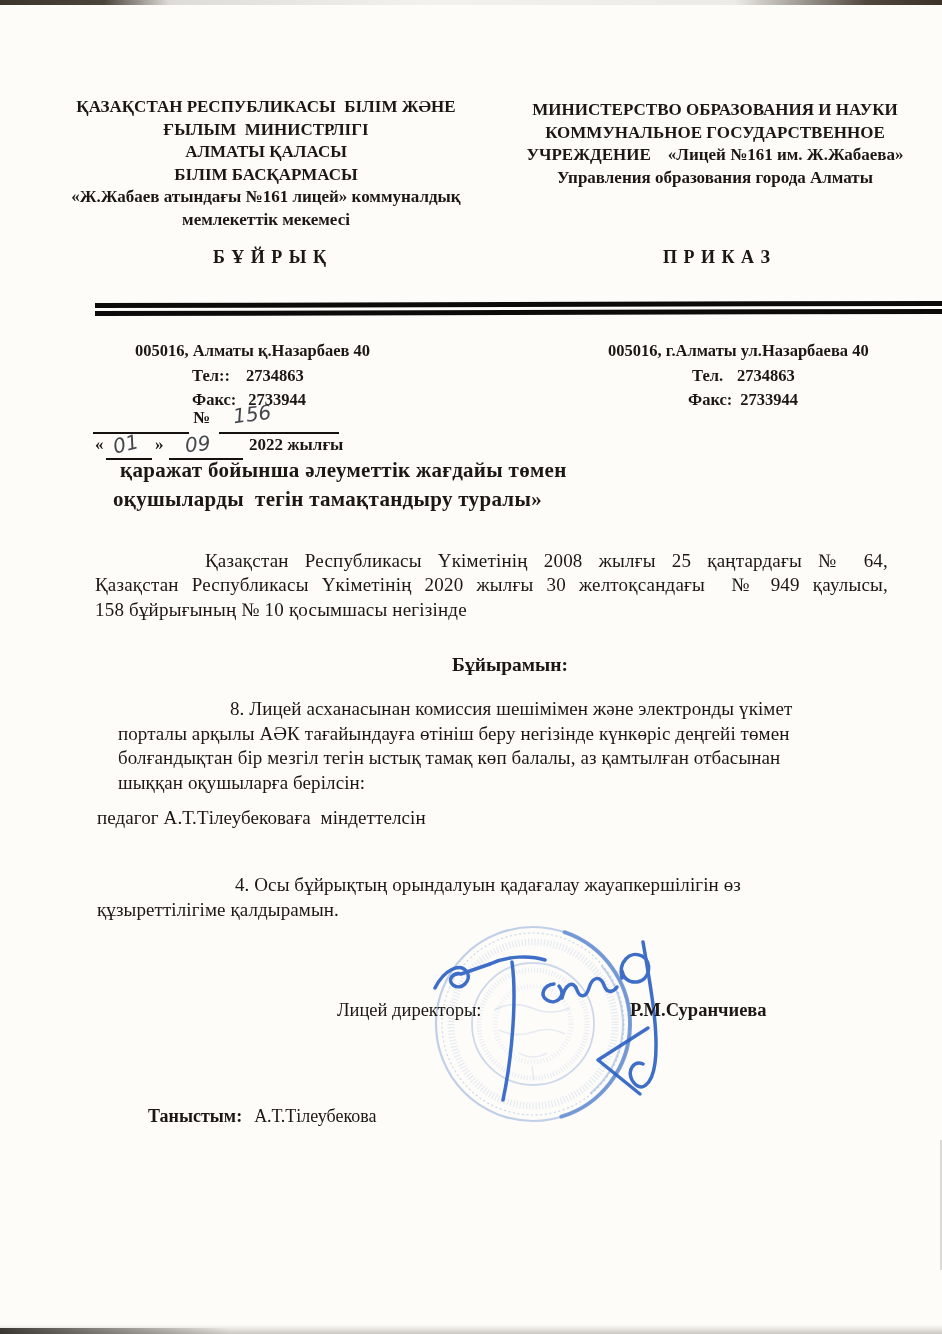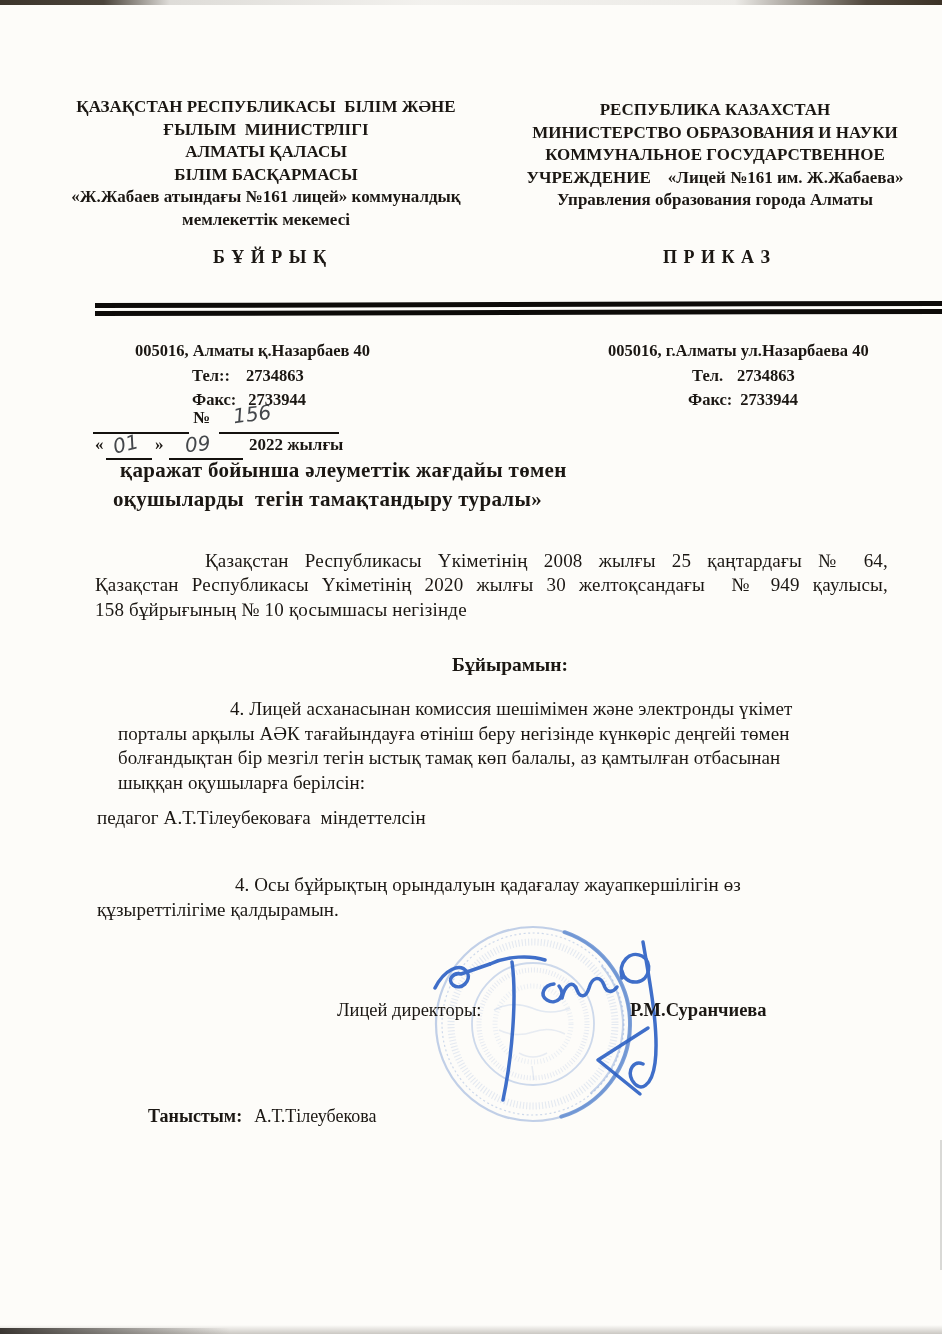--- a/index.html
+++ b/index.html
@@ -94,21 +94,20 @@
   <div class="abs hdr hdr-kk">
     <div>ҚАЗАҚСТАН РЕСПУБЛИКАСЫ&nbsp; БІЛІМ ЖӘНЕ</div>
     <div>ҒЫЛЫМ&nbsp; МИНИСТРЛІГІ</div>
     <div>АЛМАТЫ ҚАЛАСЫ</div>
     <div>БІЛІМ БАСҚАРМАСЫ</div>
     <div>«Ж.Жабаев атындағы №161 лицей» коммуналдық</div>
     <div>мемлекеттік мекемесі</div>
   </div>
 
   <div class="abs hdr hdr-ru">
-    <div>РЕСПУБЛИКА КАЗАХСТАН</div>
     <div>МИНИСТЕРСТВО ОБРАЗОВАНИЯ И НАУКИ</div>
     <div>КОММУНАЛЬНОЕ ГОСУДАРСТВЕННОЕ</div>
     <div>УЧРЕЖДЕНИЕ&nbsp;&nbsp;&nbsp;&nbsp;«Лицей №161 им. Ж.Жабаева»</div>
     <div>Управления образования города Алматы</div>
   </div>
 
   <div class="abs order-word ow-kk">Б Ұ Й Р Ы Қ</div>
   <div class="abs order-word ow-ru">П Р И К А З</div>
 
   <div class="abs rule">
@@ -157,21 +156,21 @@
 
   <div class="abs basis">
     <div class="jl ind110">Қазақстан Республикасы Үкіметінің 2008 жылғы 25 қаңтардағы № 64,</div>
     <div class="jl">Қазақстан Республикасы Үкіметінің 2020 жылғы 30 желтоқсандағы&nbsp; № 949 қаулысы,</div>
     <div>158 бұйрығының № 10 қосымшасы негізінде</div>
   </div>
 
   <div class="abs order-heading">Бұйырамын:</div>
 
   <div class="abs pt pt1">
-    <div class="ind">4. Лицей асханасынан комиссия шешімімен және электронды үкімет</div>
+    <div class="ind">8. Лицей асханасынан комиссия шешімімен және электронды үкімет</div>
     <div>порталы арқылы АӘК тағайындауға өтініш беру негізінде күнкөріс деңгейі төмен</div>
     <div>болғандықтан бір мезгіл тегін ыстық тамақ көп балалы, аз қамтылған отбасынан</div>
     <div>шыққан оқушыларға берілсін:</div>
   </div>
 
   <div class="abs pt pt2">
     <div>педагог А.Т.Тілеубековаға&nbsp; міндеттелсін</div>
   </div>
 
   <div class="abs pt pt4">

